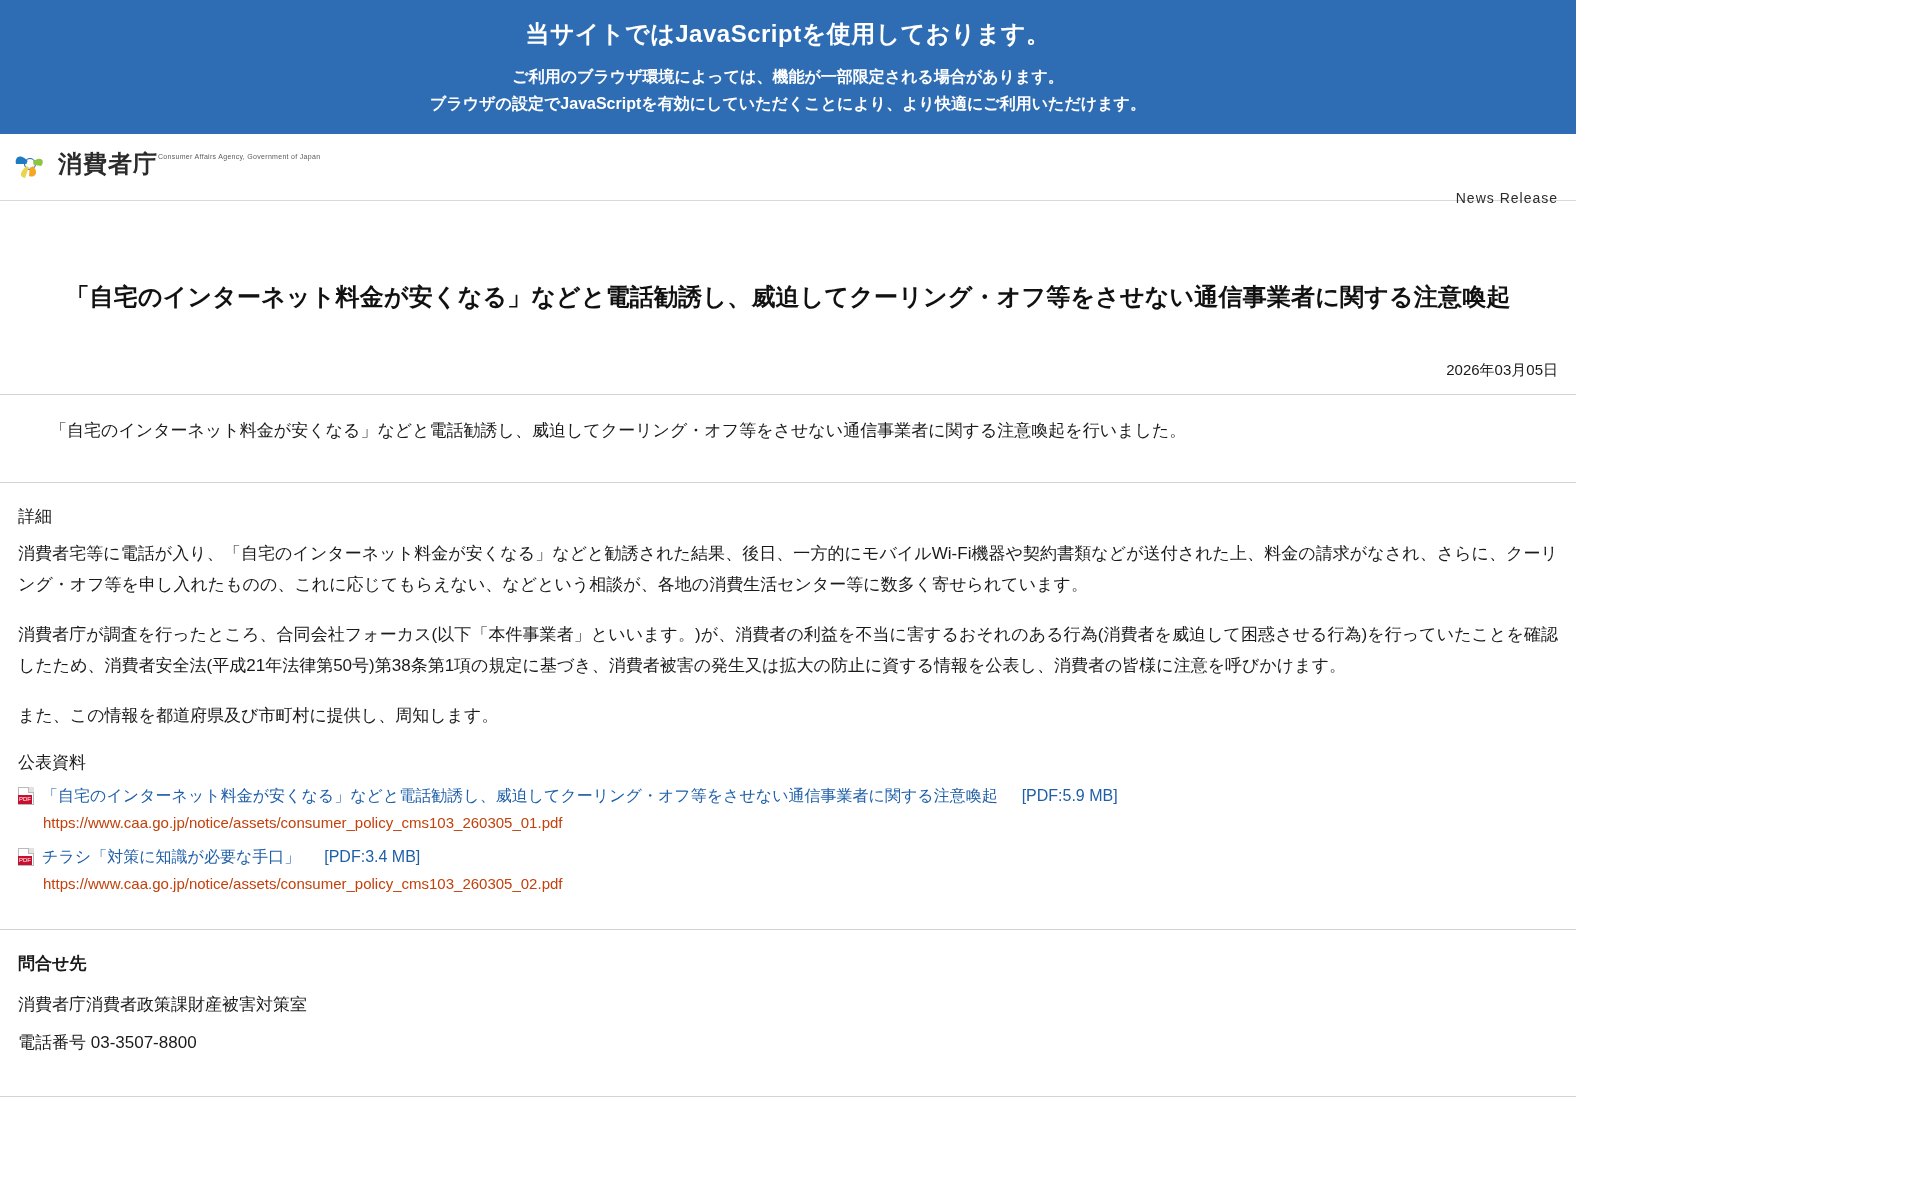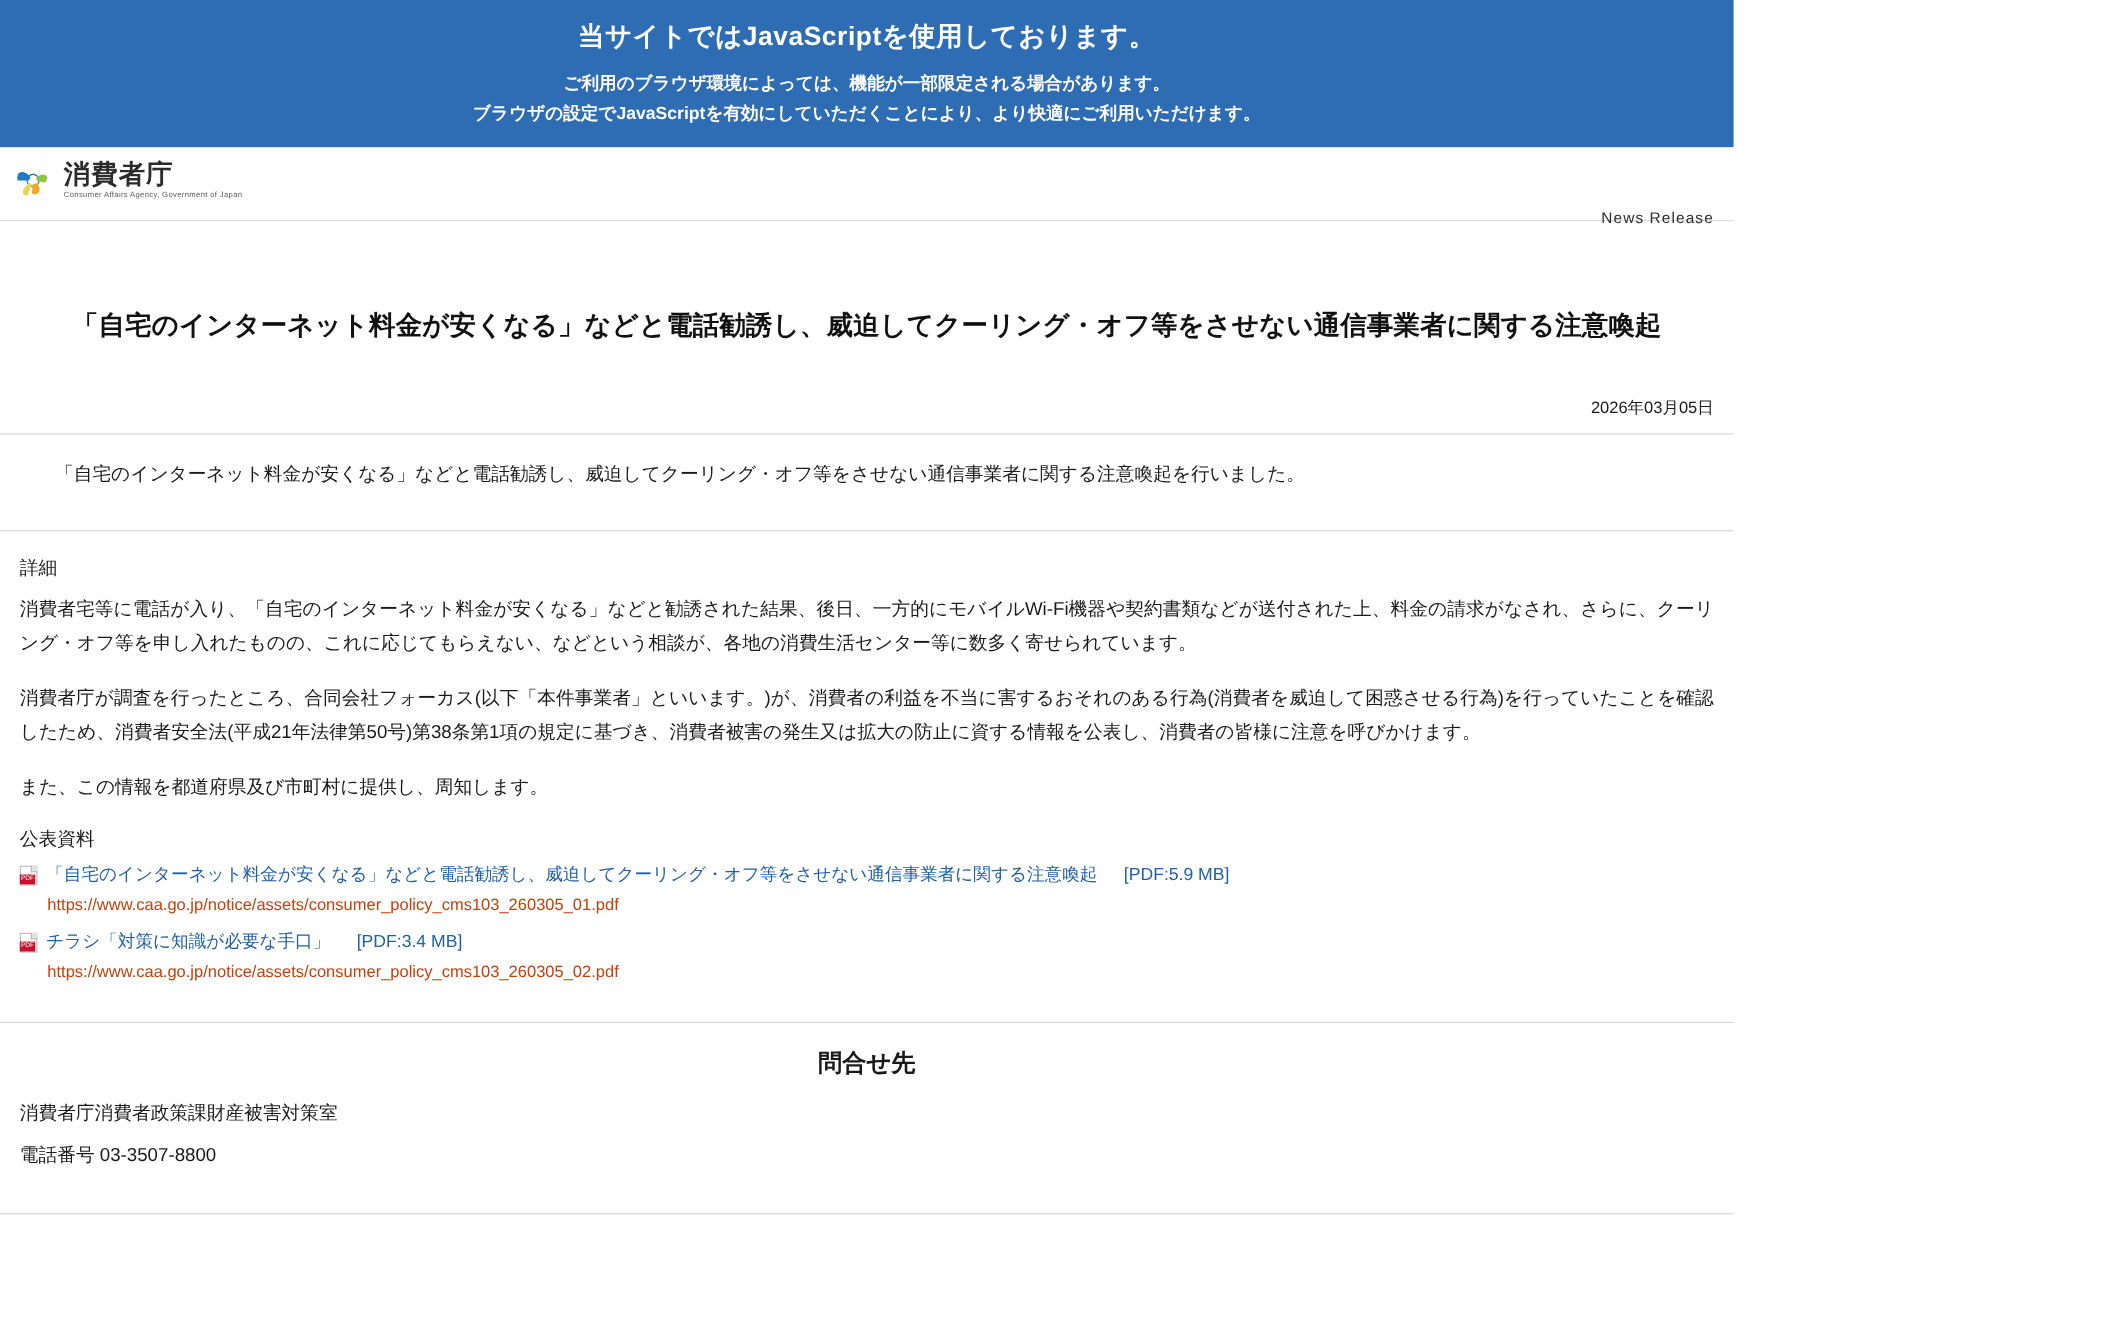--- a/index.html
+++ b/index.html
@@ -52,21 +52,21 @@
     align-items: center;
     gap: 8px;
   }
   .logo-mark {
     width: 40px;
     height: 40px;
     position: relative;
   }
   .logo-text {
     display: flex;
-    flex-direction: column;
+    flex-direction: row;
     justify-content: center;
   }
   .logo-text .jp {
     font-size: 24px;
     font-weight: bold;
     color: #2b2b2b;
     line-height: 1.05;
     letter-spacing: 1px;
   }
   .logo-text .en {
@@ -189,24 +189,23 @@
     color: #c2410c;
     margin: 4px 0 0 25px;
     line-height: 1.5;
   }
 
   
   .contact {
     padding: 16px 18px 30px 18px;
   }
   .contact h2 {
-    font-size: 22px;
+    font-size: 17px;
     font-weight: bold;
     margin: 6px 0 14px 0;
-    text-align: center;
   }
   .contact p {
     font-size: 17px;
     line-height: 1.9;
     margin: 0 0 6px 0;
   }
   .bottom-rule {
     border: none;
     border-top: 1px solid #d3d3d3;
     margin: 0;

